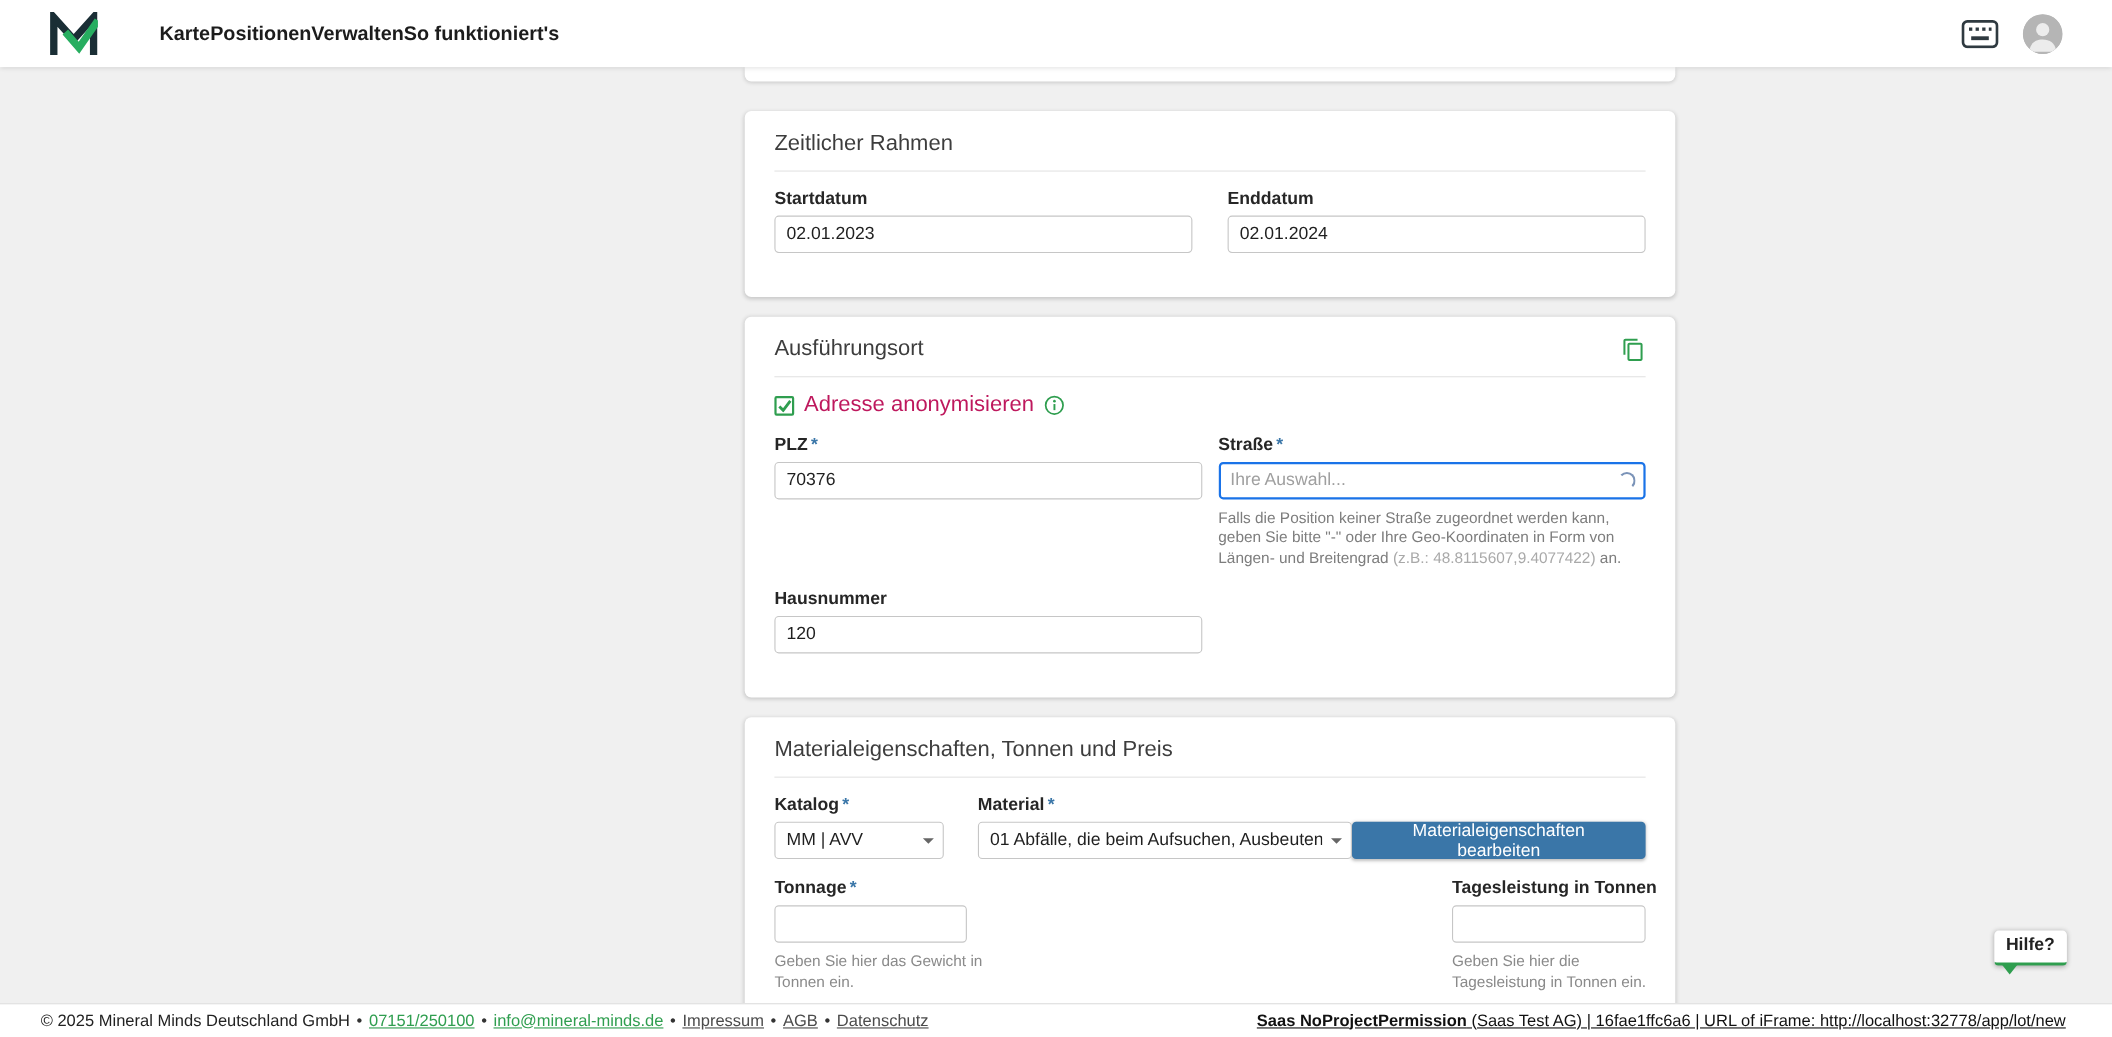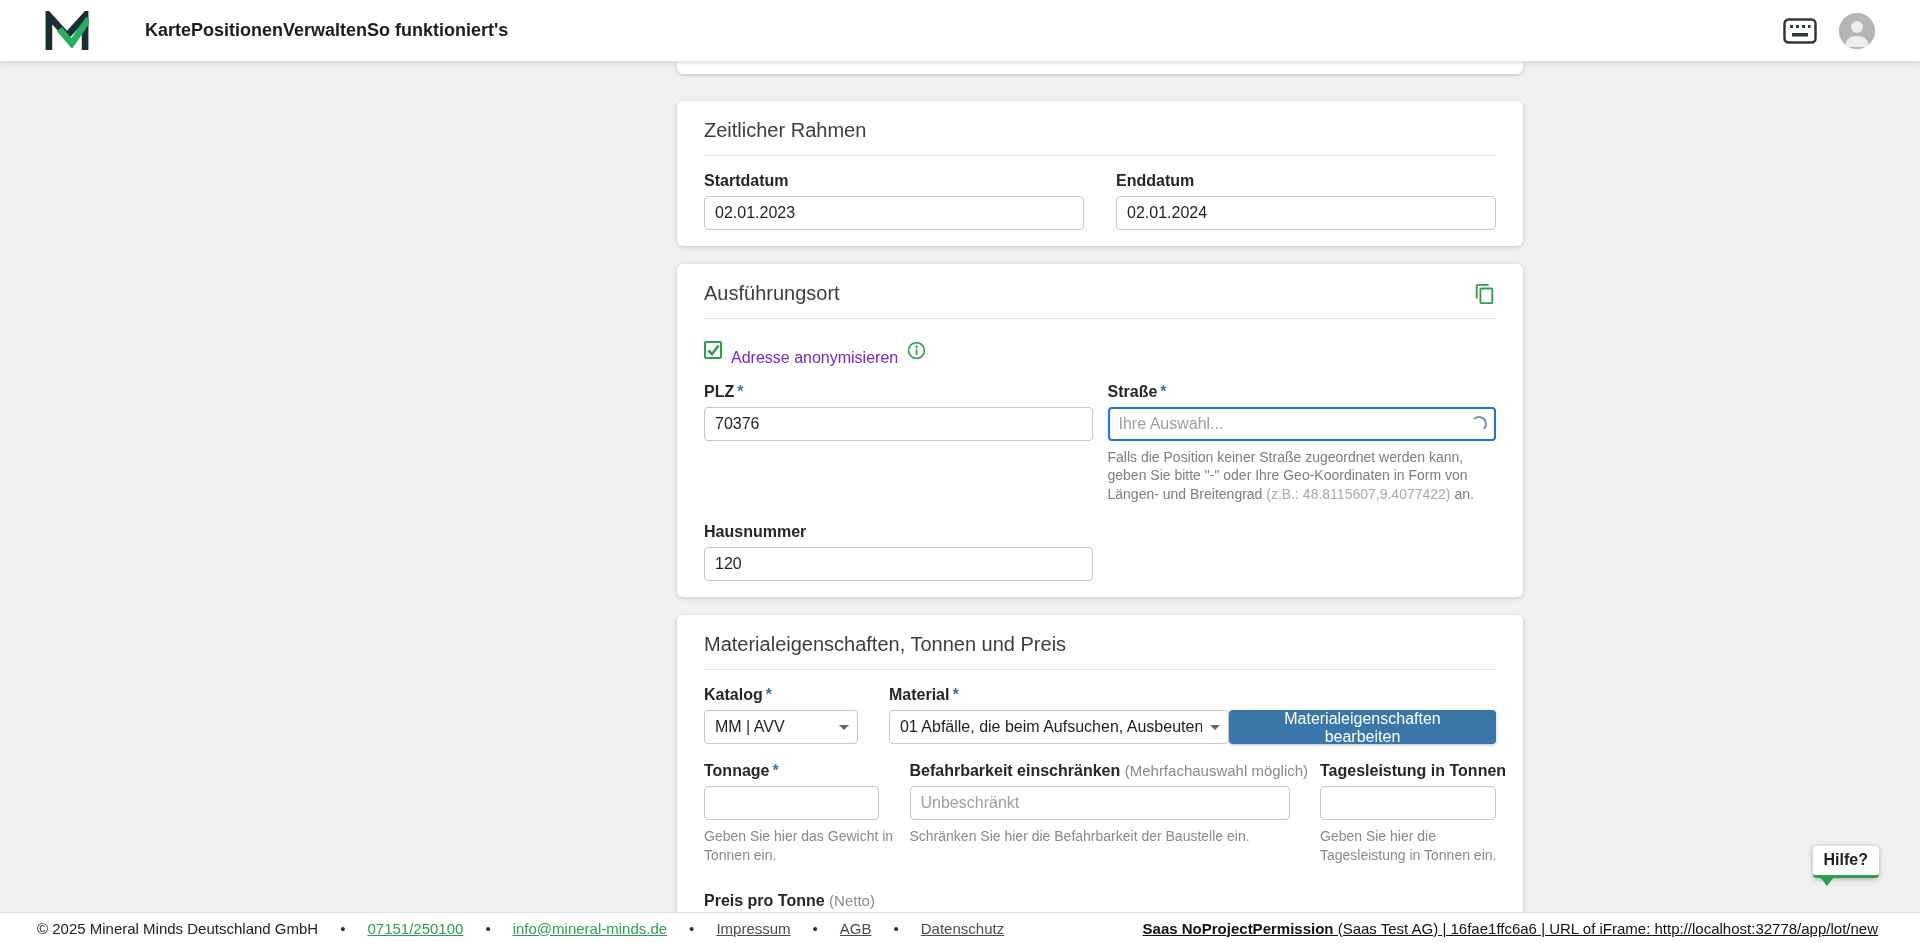--- a/index.html
+++ b/index.html
@@ -15,41 +15,41 @@
   .nav-item { font-size:18px; font-weight:700; color:#1c1c1c; text-decoration:none; cursor:pointer; }
   .nav-right { margin-left:auto; display:flex; align-items:center; gap:22px; }
   .icon-btn { display:flex; align-items:center; cursor:pointer; }
   .avatar { width:36px; height:36px; border-radius:50%; background:#b5b5b5; overflow:hidden;
             display:flex; align-items:flex-end; justify-content:center; cursor:pointer; }
 
   
   .content { position:absolute; top:61px; left:677px; width:846px; }
   .card { background:#fff; border-radius:6px; box-shadow:0 1px 4px rgba(0,0,0,.18); }
   .partial { height:13px; border-radius:0 0 6px 6px; margin-bottom:27px; }
-  .card-pad { padding:18px 27px 16px; margin-bottom:18px; }
+  .card-pad { padding:18px 27px 40px; margin-bottom:18px; }
   .card-title { font-size:20px; font-weight:500; color:#3d3d3d; }
   .card-header-row { display:flex; align-items:center; justify-content:space-between; }
   .divider { height:1px; background:#e3e3e3; margin-top:13px; }
 
   .field-label { display:block; font-size:16px; font-weight:700; color:#262626; margin-bottom:6px; white-space:nowrap; }
   .req { color:#3a76a8; font-weight:700; margin-left:3px; }
   .hint { color:#8a8a8a; font-weight:400; font-size:15px; }
   .text-input { width:100%; height:34px; border:1px solid #c6c6c6; border-radius:4px;
                 padding:0 10px; font-size:16px; font-family:"Liberation Sans", sans-serif;
                 color:#1f1f1f; background:#fff; outline:none; }
   input::placeholder { color:#9f9f9f; }
 
   .grid2a { display:grid; grid-template-columns:1fr 1fr; column-gap:32px; margin-top:16px; }
   .grid2b { display:grid; grid-template-columns:1fr 1fr; column-gap:15px; row-gap:20px; margin-top:16px; }
 
   .checkbox-row { display:flex; align-items:center; margin-top:14px; }
   .checkbox { width:18px; height:18px; border:2px solid #2f9e4f; border-radius:2px;
               display:flex; align-items:center; justify-content:center; background:#fff;
               cursor:pointer; margin-right:9px; }
-  .checkbox-label { font-size:16px; color:#6d28d9;margin-top:16px; }
+  .checkbox-label { font-size:20px; color:#be185d; }
   .info-btn { margin-left:9px; display:flex; cursor:pointer; }
 
   .input-wrap { position:relative; }
   .focused { border:2px solid #1a73e8; padding:0 9px; }
   .spinner { position:absolute; right:9px; top:50%; margin-top:-8px; width:16px; height:16px;
              border-radius:50%; border:2px solid #7a93b8; border-left-color:transparent;
              border-bottom-color:transparent; animation:spin 1s linear infinite; }
   @keyframes spin { to { transform:rotate(360deg); } }
 
   .helper { font-size:14px; color:#7d7d7d; line-height:1.32; margin-top:7px; width:382px; }
@@ -86,21 +86,21 @@
                  box-shadow:0 1px 5px rgba(0,0,0,.3); border-bottom:3px solid #2f9e4f;
                  z-index:300; cursor:pointer; }
   .help-tail { position:absolute; left:7px; bottom:-11px; width:0; height:0;
                border-left:7px solid transparent; border-right:7px solid transparent;
                border-top:9px solid #2f9e4f; }
 
   
   .footer { position:fixed; left:0; bottom:0; width:100%; height:31px; background:#fff;
             border-top:1px solid #ddd; display:flex; align-items:center;
             justify-content:space-between; padding:0 42px 0 37px; z-index:250; font-size:15px; }
-  .footer-left { display:flex; align-items:center; color:#222;gap:16px; }
+  .footer-left { display:flex; align-items:center; color:#222; }
   .sep { margin:0 6px; color:#333; }
   .link-green { color:#2f9e4f; text-decoration:underline; cursor:pointer; }
   .link-gray { color:#4b4b4b; text-decoration:underline; cursor:pointer; }
   .footer-right { color:#111; white-space:nowrap;text-decoration:underline; }
   .session-bold { font-weight:700; }
 </style>
 </head>
 <body>
 
 <header class="navbar">
@@ -226,25 +226,20 @@
       </div>
       <button class="btn-primary">Materialeigenschaften bearbeiten</button>
     </div>
 
     <div class="mat-row2">
       <div class="col-tonnage">
         <label class="field-label"><span>Tonnage</span><span class="req">*</span></label>
         <input class="text-input" style="">
         <div class="helper-sm">Geben Sie hier das Gewicht in Tonnen ein.</div>
       </div>
-      <div class="col-befahr">
-        <label class="field-label"><span>Befahrbarkeit einschränken</span> <span class="hint">(Mehrfachauswahl möglich)</span></label>
-        <input class="text-input" placeholder="Unbeschränkt" style="">
-        <div class="helper-sm">Schränken Sie hier die Befahrbarkeit der Baustelle ein.</div>
-      </div>
       <div class="col-tages">
         <label class="field-label">Tagesleistung in Tonnen</label>
         <input class="text-input" style="">
         <div class="helper-sm">Geben Sie hier die Tagesleistung in Tonnen ein.</div>
       </div>
     </div>
 
     <div class="mat-row3">
       <label class="field-label"><span>Preis pro Tonne</span> <span class="hint">(Netto)</span></label>
       <input class="text-input preis-input" style="">

